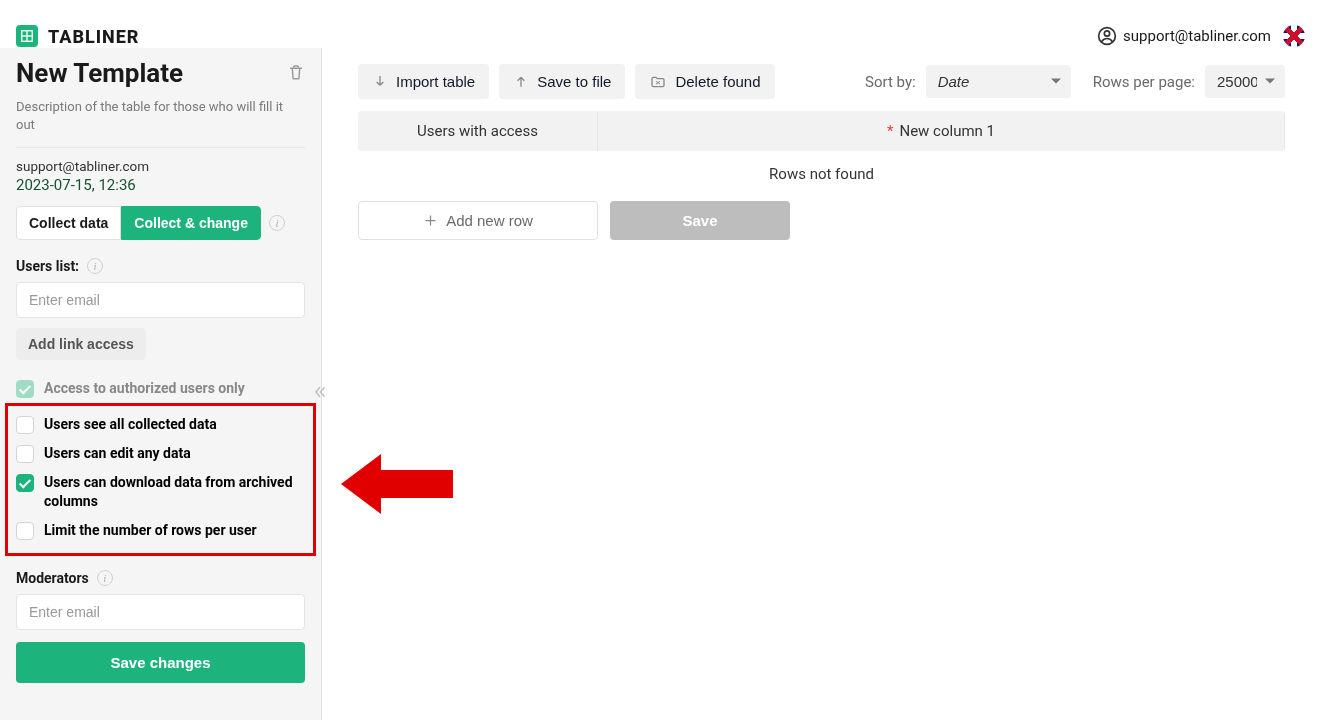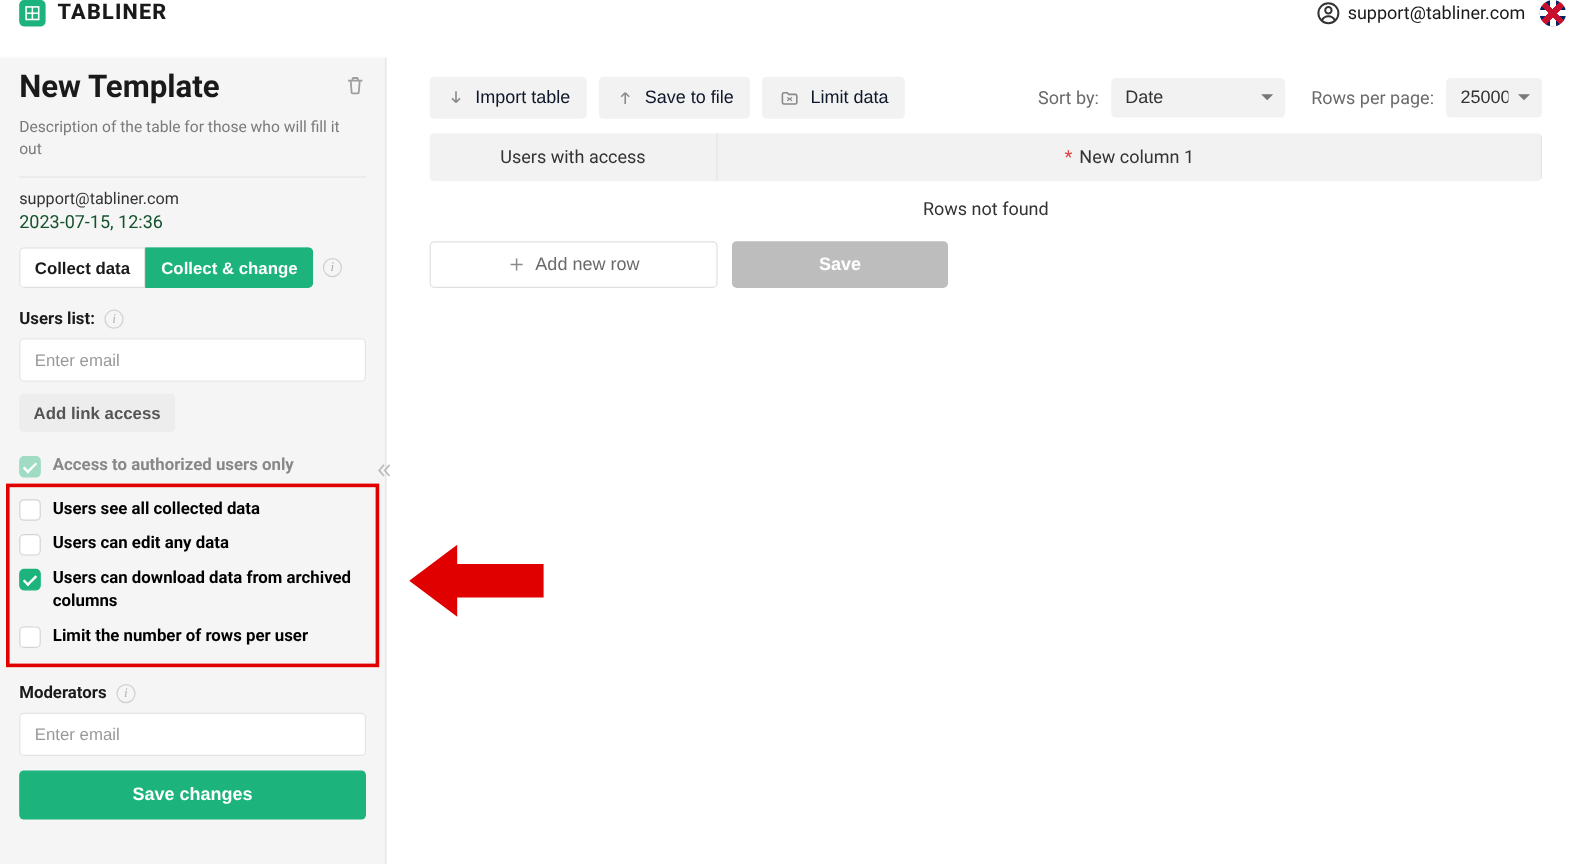--- a/index.html
+++ b/index.html
@@ -8,21 +8,21 @@
       font-size: 14px;
       color: #1a1a1a;
       background: #fff;
       width: 1321px;
       height: 720px;
       overflow: hidden;
     }
     .topbar {
       height: 48px;
       display: flex;
-      align-items: flex-start;
+      align-items: flex-end;
       padding: 0 16px;
       border-bottom: 1px solid #fff;
     }
     .logo-box {
       width: 22px; height: 22px;
       background: #1cb47c;
       border-radius: 4px;
       display:flex;align-items:center;justify-content:center;
       margin-right: 10px;
     }
@@ -142,21 +142,21 @@
       background:#f2f2f2;border:none;border-radius:4px;
       padding:8px 28px 8px 12px;font-size:15px;color:#333;
       appearance:none;position:relative;
     }
     .select-wrap{position:relative;display:inline-block;}
     .select-wrap::after{
       content:"";position:absolute;right:10px;top:50%;transform:translateY(-35%);
       border:5px solid transparent;border-top-color:#777;
     }
     .select.narrow{width:80px;}
-    .select.wide{width:145px;}
+    .select.wide{width:145px;font-style:italic;}
 
     .tbl-head{
       display:flex;background:#f2f2f2;border-radius:4px;overflow:hidden;
       height:40px;align-items:stretch;
     }
     .th{
       display:flex;align-items:center;justify-content:center;
       font-size:15px;color:#333;border-right:1px solid #e6e6e6;
     }
     .th1{width:240px;}
@@ -296,21 +296,21 @@
           </span>
         <span>Save to file</span>
       </button>
       <button class="tb-btn">
         <span class="tb-icon">
             <svg width="18" height="16" viewBox="0 0 24 24" fill="none" stroke="currentColor" stroke-width="2">
               <path d="M3 7a2 2 0 012-2h4l2 2h8a2 2 0 012 2v8a2 2 0 01-2 2H5a2 2 0 01-2-2V7z"></path>
               <path d="M9 11l6 4m0-4l-6 4" stroke-width="1.5"></path>
             </svg>
           </span>
-        <span>Limit data</span>
+        <span>Delete found</span>
       </button>
       <div class="tb-spacer"></div>
       <span class="tb-label">Sort by:</span>
       <span class="select-wrap">
         <select class="select wide">
           <option>Date</option>
         </select>
       </span>
       <span class="tb-label">Rows per page:</span>
       <span class="select-wrap">

